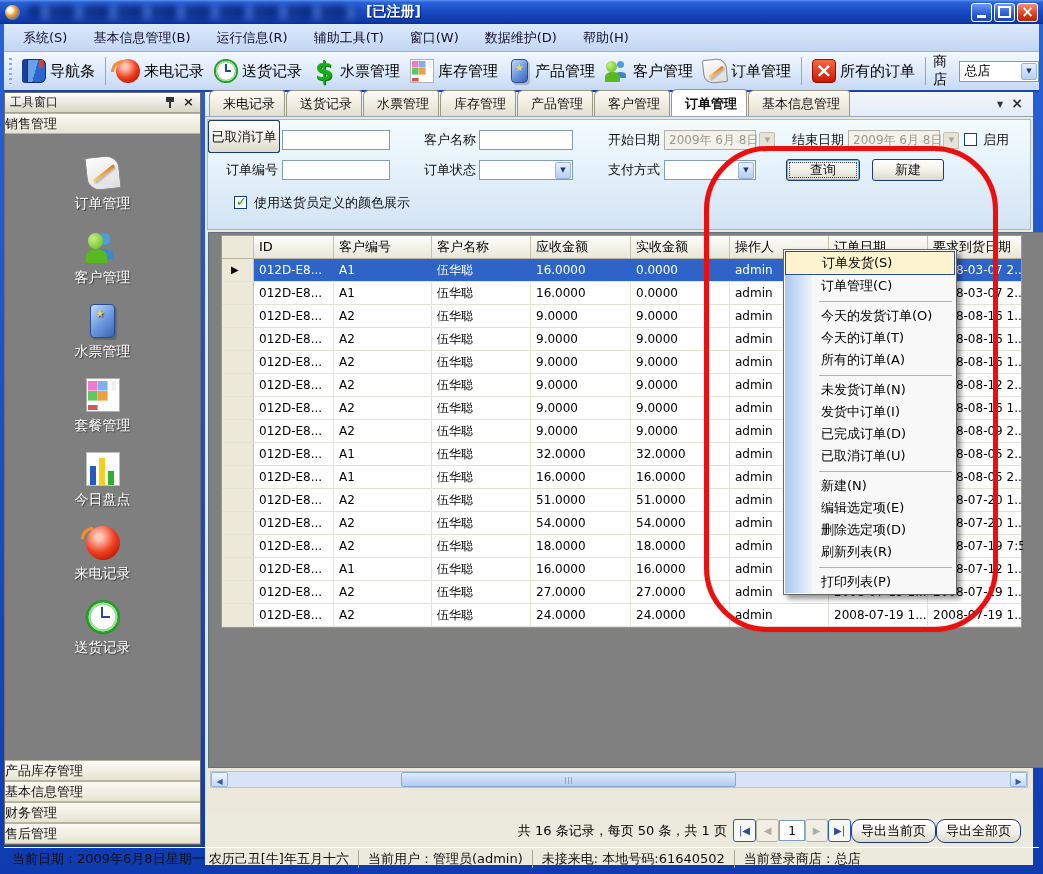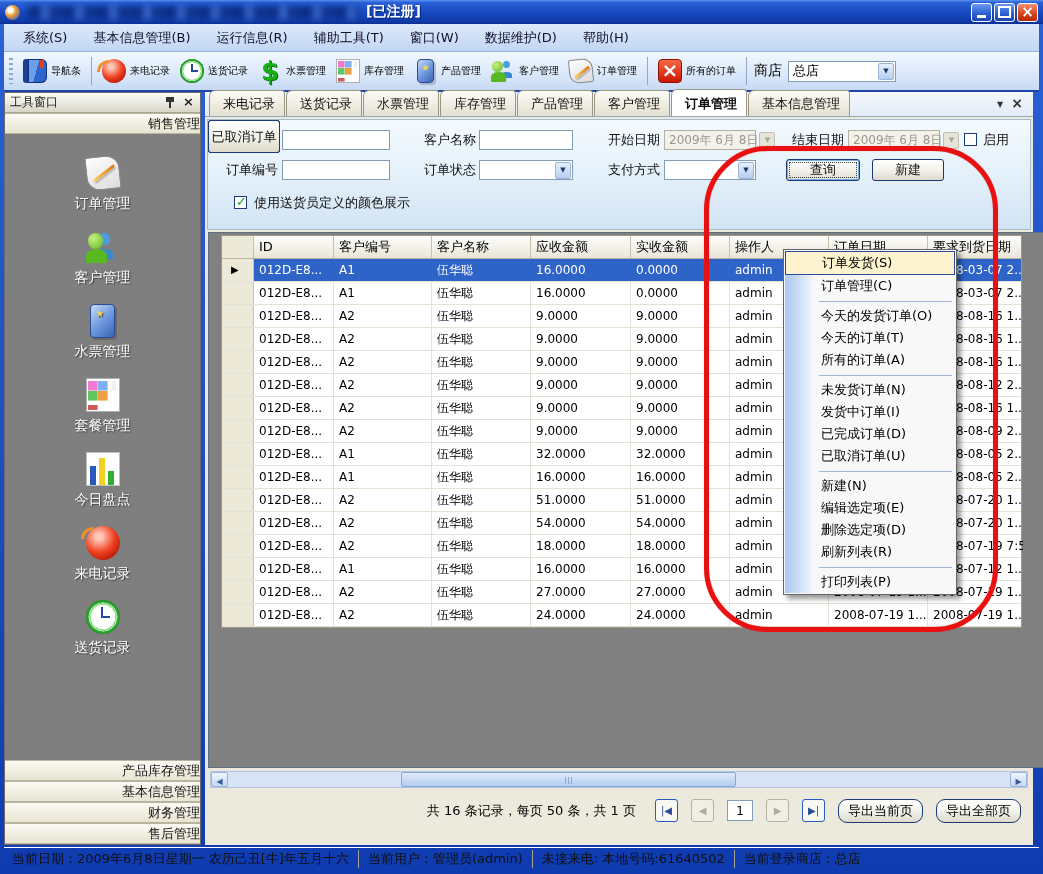--- a/index.html
+++ b/index.html
@@ -19,21 +19,21 @@
 .btn-max::before{content:"";display:block;width:9px;height:8px;border:2px solid #fff}
 .btn-x::before{content:"×";font-weight:bold;font-size:15px;line-height:15px}
 
 
 .menubar{position:absolute;left:4px;top:24px;width:1035px;height:28px;background:linear-gradient(180deg,#dcE9fb,#c2d6f4);border-bottom:1px solid #93b2dc;display:flex;align-items:center;padding-left:6px}
 .menu-item{padding:5px 13px;font-size:13px;color:#101028;white-space:nowrap}
 
 
 .toolbar{position:absolute;left:4px;top:52px;width:1035px;height:40px;background:linear-gradient(180deg,#f2f8ff 0%,#dcE9fa 55%,#c6d9f4 100%);border-bottom:2px solid #1c44aa;display:flex;align-items:center;padding-left:3px}
 .grip{width:4px;height:26px;margin:0 5px 0 2px;background:repeating-linear-gradient(180deg,#8fa8cc 0 2px,transparent 2px 5px)}
-.tool-btn{display:flex;align-items:center;gap:4px;padding:3px 5px;font-size:10px;white-space:nowrap;border-radius:3px}
+.tool-btn{display:flex;align-items:center;gap:4px;padding:3px 5px;font-size:15px;white-space:nowrap;border-radius:3px}
 .tool-sep{width:1px;height:28px;background:#8fa8cc;margin:0 5px;flex:none}
 .shop-label{font-size:14px;margin:0 6px 0 2px}
 .shop-combo{width:108px;height:21px;background:#fff;border:1px solid #7f9db9;display:flex;align-items:center;font-size:13px}
 .shop-combo .val{flex:1;padding-left:4px}
 .combo-arrow{width:16px;height:17px;margin:1px;flex:none;background:linear-gradient(180deg,#e6f0fd,#b8cef0);border:1px solid #9ab4dc;border-radius:2px;display:flex;align-items:center;justify-content:center}
 .combo-arrow::before{content:"▼";font-size:7px;color:#1a3a6a}
 
 
 .icn{display:inline-block;position:relative;flex:none}
 .i24{width:24px;height:24px}
@@ -73,21 +73,21 @@
 
 
 .sidebar{position:absolute;left:4px;top:92px;width:197px;height:753px;background:#7f7f7f;display:flex;flex-direction:column;border:1px solid #6a6a6a}
 .sb-header{height:20px;flex:none;background:linear-gradient(180deg,#fdfdfb,#d8d6c6);border-bottom:1px solid #a8a490;display:flex;align-items:center;padding:0 5px;font-size:12px;color:#222}
 .sb-header .ttl{flex:1}
 .sb-pin{width:11px;height:13px;position:relative;margin-right:6px}
 .sb-pin::before{content:"";position:absolute;left:1px;top:1px;width:8px;height:5px;background:#333}
 .sb-pin::after{content:"";position:absolute;left:4px;top:6px;width:2px;height:6px;background:#333}
 .sb-close{width:13px;height:13px;color:#222;font-weight:bold;font-size:13px;line-height:11px;text-align:center}
 .sb-close::before{content:"×"}
-.sb-group-btn{height:21px;flex:none;background:linear-gradient(180deg,#fbfaf4,#e8e4d2);border:1px solid #b8b49e;border-left:none;border-right:none;text-align:right;line-height:19px;font-size:13px;color:#111}
+.sb-group-btn{height:21px;flex:none;background:linear-gradient(180deg,#fbfaf4,#e8e4d2);border:1px solid #b8b49e;border-left:none;border-right:none;text-align:left;line-height:19px;font-size:13px;color:#111}
 .sb-items{flex:1;display:flex;flex-direction:column;align-items:center;padding-top:22px;gap:17px;overflow:hidden}
 .sb-item{display:flex;flex-direction:column;align-items:center;gap:5px;color:#fff;font-size:14px;text-shadow:1px 1px 1px #3a3a3a}
 .sb-bottom{flex:none;display:flex;flex-direction:column}
 
 
 .main{position:absolute;left:205px;top:92px;width:828px;height:753px;background:#ece9dc}
 .tabstrip{position:absolute;left:0;top:0;width:100%;height:25px;background:linear-gradient(180deg,#f4f8fd,#e2ecf8);border-bottom:1px solid #91a7c0;display:flex;align-items:flex-end;padding-left:4px}
 .tab{padding:4px 9px 3px 13px;background:linear-gradient(180deg,#fcfbf6,#e4e0d0);border:1px solid #9a9684;border-bottom:none;border-radius:6px 3px 0 0;margin-right:1px;font-size:13px;white-space:nowrap;color:#111}
 .tab.active{background:#fff;font-weight:bold;padding-top:5px;position:relative;z-index:2}
 .tab-ctrls{margin-left:auto;display:flex;align-items:center;gap:8px;padding:0 10px 5px 0}
@@ -127,21 +127,21 @@
 
 
 .hscroll{position:absolute;left:5px;top:679px;width:818px;height:17px;background:#d8e4f6;border:1px solid #b0c4e4}
 .hs-arrow{position:absolute;top:0;width:17px;height:15px;background:linear-gradient(180deg,#f0f6fe,#c4d8f4);border:1px solid #98b4dc;border-radius:2px;text-align:center;line-height:14px}
 .hs-arrow::before{font-size:8px;color:#3a5a9a}
 .hs-left{left:0}.hs-left::before{content:"◀"}
 .hs-right{right:0}.hs-right::before{content:"▶"}
 .hs-thumb{position:absolute;left:190px;top:0;width:335px;height:15px;background:linear-gradient(180deg,#dfeafc,#b4ccf0);border:1px solid #88a8dc;border-radius:2px}
 .hs-thumb::before{content:"";position:absolute;left:50%;top:4px;width:8px;height:7px;margin-left:-4px;background:repeating-linear-gradient(90deg,#8fa8cc 0 1px,transparent 1px 3px)}
 
-.pager{position:absolute;left:0;top:700px;width:100%;height:53px;background:#eceadd;display:flex;align-items:flex-start;justify-content:flex-end;gap:13px;padding:7px 12px 0 0;font-size:13px}
+.pager{position:absolute;left:0;top:720px;width:100%;height:53px;background:#eceadd;display:flex;align-items:flex-start;justify-content:flex-end;gap:0;padding:7px 12px 0 0;font-size:13px}
 .pg-summary{line-height:24px;margin-right:6px;white-space:nowrap}
 .pg-btn{width:23px;height:23px;background:#f8f8f2;border:1px solid #2a5ac0;border-radius:3px;font-size:10px;color:#2a4a9a;text-align:center;font-family:inherit}
 .pg-btn.disabled{border-color:#b4b2a4;color:#b0aea0;background:#f0efe6}
 .pg-page{width:26px;height:21px;margin-top:1px;border:1px solid #7f9db9;background:#fff;text-align:center;font-size:12px;font-family:inherit}
 .pg-export{height:24px;padding:0 9px;background:linear-gradient(180deg,#ffffff,#f1f0e8 55%,#dddacb);border:1px solid #1c3a78;border-radius:9px;font-size:13px;font-family:inherit;white-space:nowrap}
 
 
 .statusbar{position:absolute;left:4px;top:847px;width:1035px;height:23px;background:linear-gradient(180deg,#f6f4ea,#e2decа 90%,#d8d4c0);border-top:1px solid #fff;display:flex;align-items:center;font-size:13px;padding:0 6px;overflow:hidden}
 .sb-seg{white-space:nowrap;padding:0 9px;border-right:1px solid #a8a496;color:#101010}
 .sb-seg:first-child{padding-left:2px}

